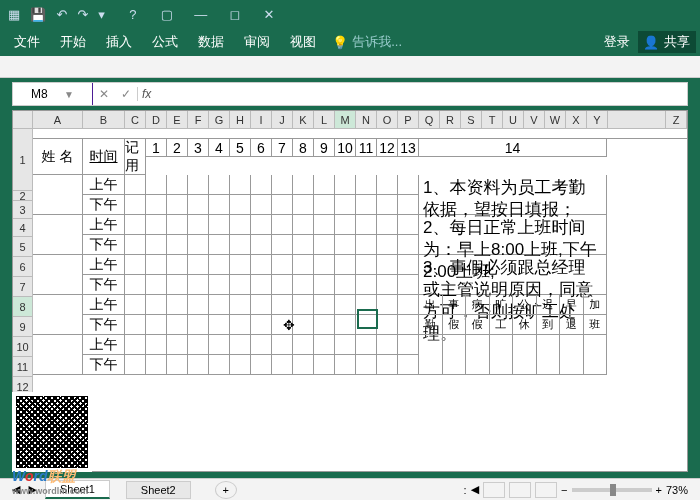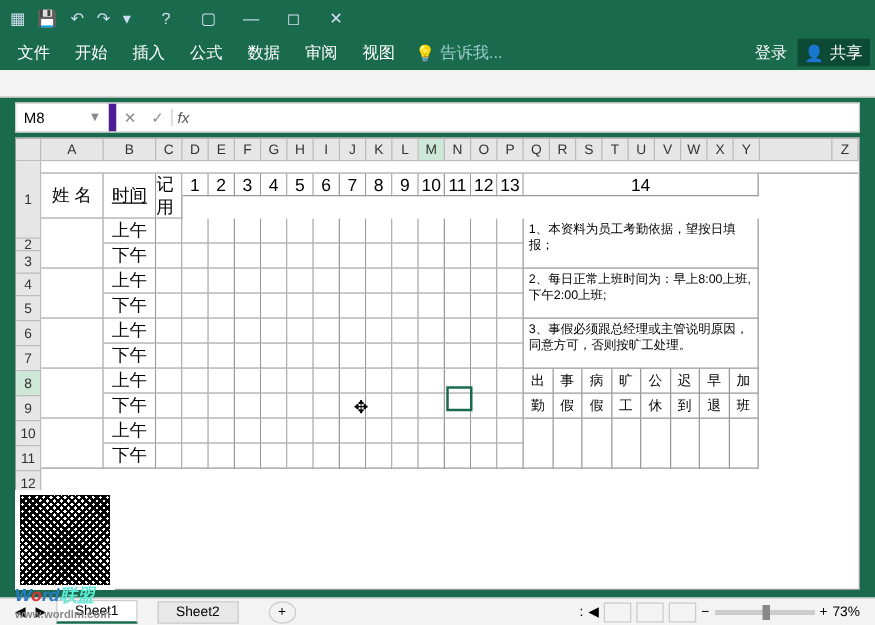--- a/index.html
+++ b/index.html
@@ -10,21 +10,21 @@
 .titlecenter { flex:1; text-align:center; font-size:12px; color:#fff; }
 .wincontrols { display:flex; gap:6px; padding:0 6px; }
 .wincontrols span { width:28px; text-align:center; font-size:13px; color:#cde; }
 .ribbon { height:28px; background:#1a6b4e; display:flex; align-items:center; padding:0 4px; color:#fff; font-size:13px; }
 .ribbon .tab { padding:0 10px; height:28px; line-height:28px; cursor:pointer; }
 .ribbon .tellme { color:#9cc; padding:0 6px; display:flex; align-items:center; gap:4px; }
 .ribbon .right { margin-left:auto; display:flex; align-items:center; gap:8px; }
 .ribbon .share { background:#0d4a35; padding:2px 6px; display:flex; align-items:center; gap:4px; }
 .collapsed { height:22px; background:#f3f3f3; border-bottom:1px solid #ccc; }
 .formulabar { height:24px; background:#fff; border-bottom:1px solid #ccc; display:flex; align-items:center; font-size:12px; margin:4px 12px 8px 12px; border:1px solid #ccc; }
-.namebox { width:80px; padding:0 6px; border-right:6px solid #4c1d95; height:100%; display:flex; align-items:center; justify-content:space-between; }
+.namebox { width:80px; padding:0 18px; border-right:1px solid #4c1d95; height:100%; display:flex; align-items:center; justify-content:space-between; }
 .namebox .dd { color:#888; font-size:10px; }
 .fbbtns { display:flex; border-right:1px solid #ccc; }
 .fbbtns span { width:22px; text-align:center; color:#888; }
 .fx { font-style:italic; padding:0 4px; color:#555; }
 .gridwrap { position:absolute; left:12px; right:12px; top:110px; bottom:28px; background:#fff; border:1px solid #999; overflow:hidden; }
 .colhdr { height:18px; display:flex; background:#e6e6e6; font-size:11px; color:#333; }
 .corner { width:20px; border-right:1px solid #bbb; border-bottom:1px solid #bbb; background:#e6e6e6; }
 .ch { border-right:1px solid #bbb; border-bottom:1px solid #bbb; text-align:center; line-height:18px; }
 .ch.sel { background:#cde8d8; }
 .body { display:flex; height:calc(100% - 18px); }
@@ -34,21 +34,21 @@
 .rh.big { height:62px; line-height:62px; }
 .cells { flex:1; position:relative; overflow:hidden; }
 .titlecell { height:62px; background:#1aa67a; color:#fff; font-size:28px; font-weight:bold; text-align:center; line-height:62px; letter-spacing:4px; border-bottom:1px solid #999; }
 .tbl { display:grid; grid-template-columns:50px 42px repeat(14,21px) 188px; font-size:14px; }
 .tbl div { border-right:1px solid #999; border-bottom:1px solid #999; display:flex; align-items:center; justify-content:center; background:#fff; overflow:hidden; }
 .hdrA { grid-row:1/3; }
 .hdrB { grid-row:1/3;text-decoration:underline; }
 .hdrSpan { grid-column:3/17; height:18px; }
 .hdrR { grid-row:1/3; }
 .num { height:18px; }
-.sidebox { font-size:10px; text-align:left; padding:2px 4px; justify-content:flex-start !important; line-height:1.3; align-items:flex-start !important; }
+.sidebox { font-size:17px; text-align:left; padding:2px 4px; justify-content:flex-start !important; line-height:1.3; align-items:flex-start !important; }
 .symgrid { display:grid; grid-template-columns:repeat(8,23.5px); }
 .symgrid div { border-right:1px solid #999; border-bottom:1px solid #999; height:20px; display:flex; align-items:center; justify-content:center; font-size:11px; }
 .selcell { position:absolute; border:2px solid #1a6b4e; width:21px; height:20px; left:324px; top:180px; pointer-events:none; }
 .cursor { position:absolute; left:250px; top:188px; font-size:14px; pointer-events:none; }
 .statusbar { position:absolute; bottom:0; left:0; right:0; height:22px; background:#f3f3f3; border-top:1px solid #ccc; display:flex; align-items:center; font-size:11px; padding:0 12px; gap:8px; }
 .sheettabs { display:flex; align-items:center; gap:16px; }
 .sheettab { padding:2px 14px; border:1px solid #ccc; background:#fff; border-bottom:2px solid #1a6b4e; }
 .sheettab.inact { background:#e8e8e8; border-bottom:1px solid #ccc; }
 .addsheet { width:22px; height:18px; border:1px solid #ccc; border-radius:50%; text-align:center; margin-left:8px; line-height:16px; }
 .sbright { margin-left:auto; display:flex; align-items:center; gap:4px; }
@@ -402,15 +402,15 @@
     <div class="viewbtn"></div>
     <span>−</span>
     <div class="slider"></div>
     <span>+</span>
     <span>73%</span>
   </div>
 </div>
 
 <div class="qr"></div>
 <div class="watermark">
-  <span>W</span><span class="r">o</span><span>rd</span><span style="color:#5eead4">联盟</span>
+  <span>W</span><span class="r">o</span><span>rd</span><span style="color:#fdba74">联盟</span>
   <span class="sub">www.wordlm.com</span>
 </div>
 
 </body></html>

